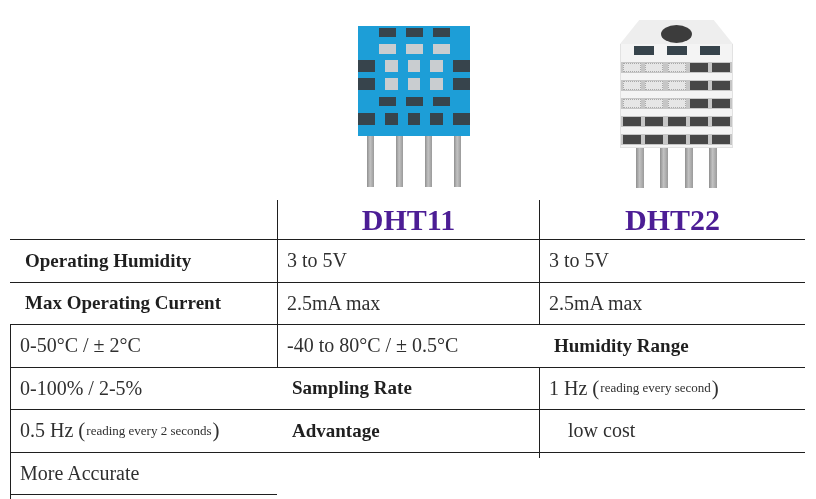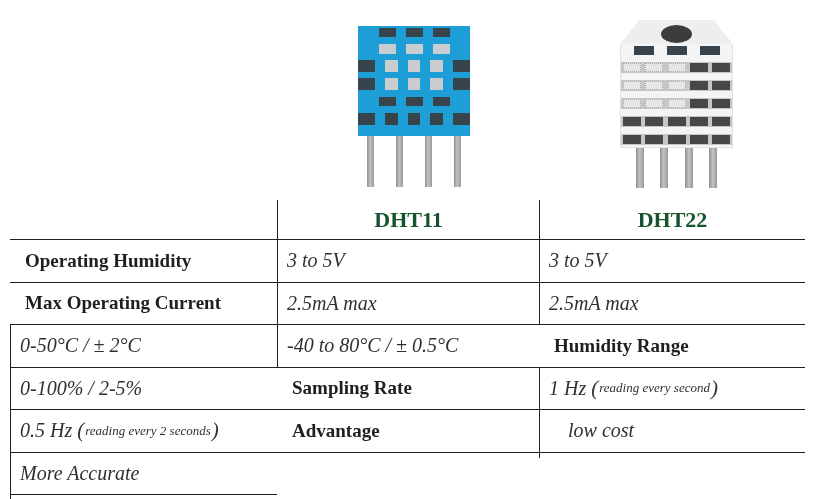--- a/index.html
+++ b/index.html
@@ -81,34 +81,34 @@
   .cmp-table {
     position:absolute; left:10px; top:200px;
     width:795px;
     display:grid;
     grid-template-columns:267px 262px 266px;
   }
   .c { display:flex; align-items:center; }
   .hdr {
     height:40px;
     justify-content:center;
-    font-weight:bold; font-size:22px; color:#14532d;
+    font-weight:bold; font-size:30px; color:#4c1d95;
     border-bottom:1.5px solid #1f1f1f;
   }
   .hdr.blank { border-bottom:1.5px solid #1f1f1f; }
   .vline { border-left:1.5px solid #1f1f1f; }
   .row-cell {
     height:42.5px;
     border-bottom:1.5px solid #1f1f1f;
   }
   .label-cell {
     font-weight:bold; font-size:19px; color:#1f1f1f;
     padding-left:15px;
   }
-  .value-cell { font-size:20px; padding-left:9px;font-style:italic; }
+  .value-cell { font-size:20px; padding-left:9px; }
   .value-cell.indented { padding-left:28px; }
   .stub { height:5px; }
   .paren { font-size:21px; font-weight:400; }
   .note  { font-size:13px; padding:0 1px;text-align:right; }
 </style>
 </head>
 <body>
 
 <div class="page">
 

